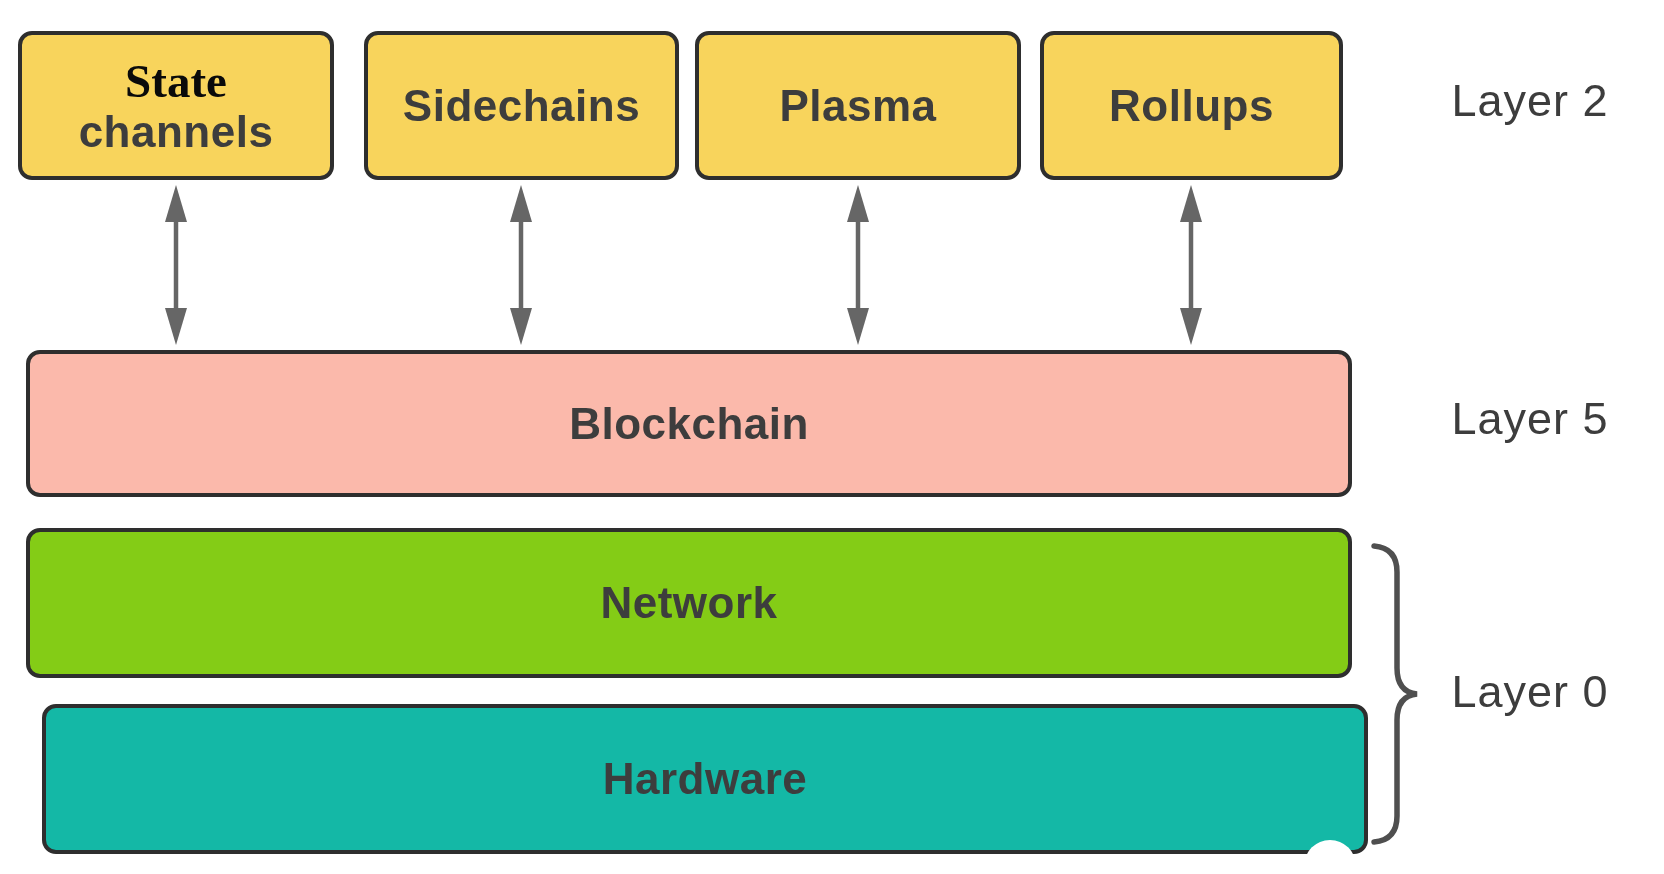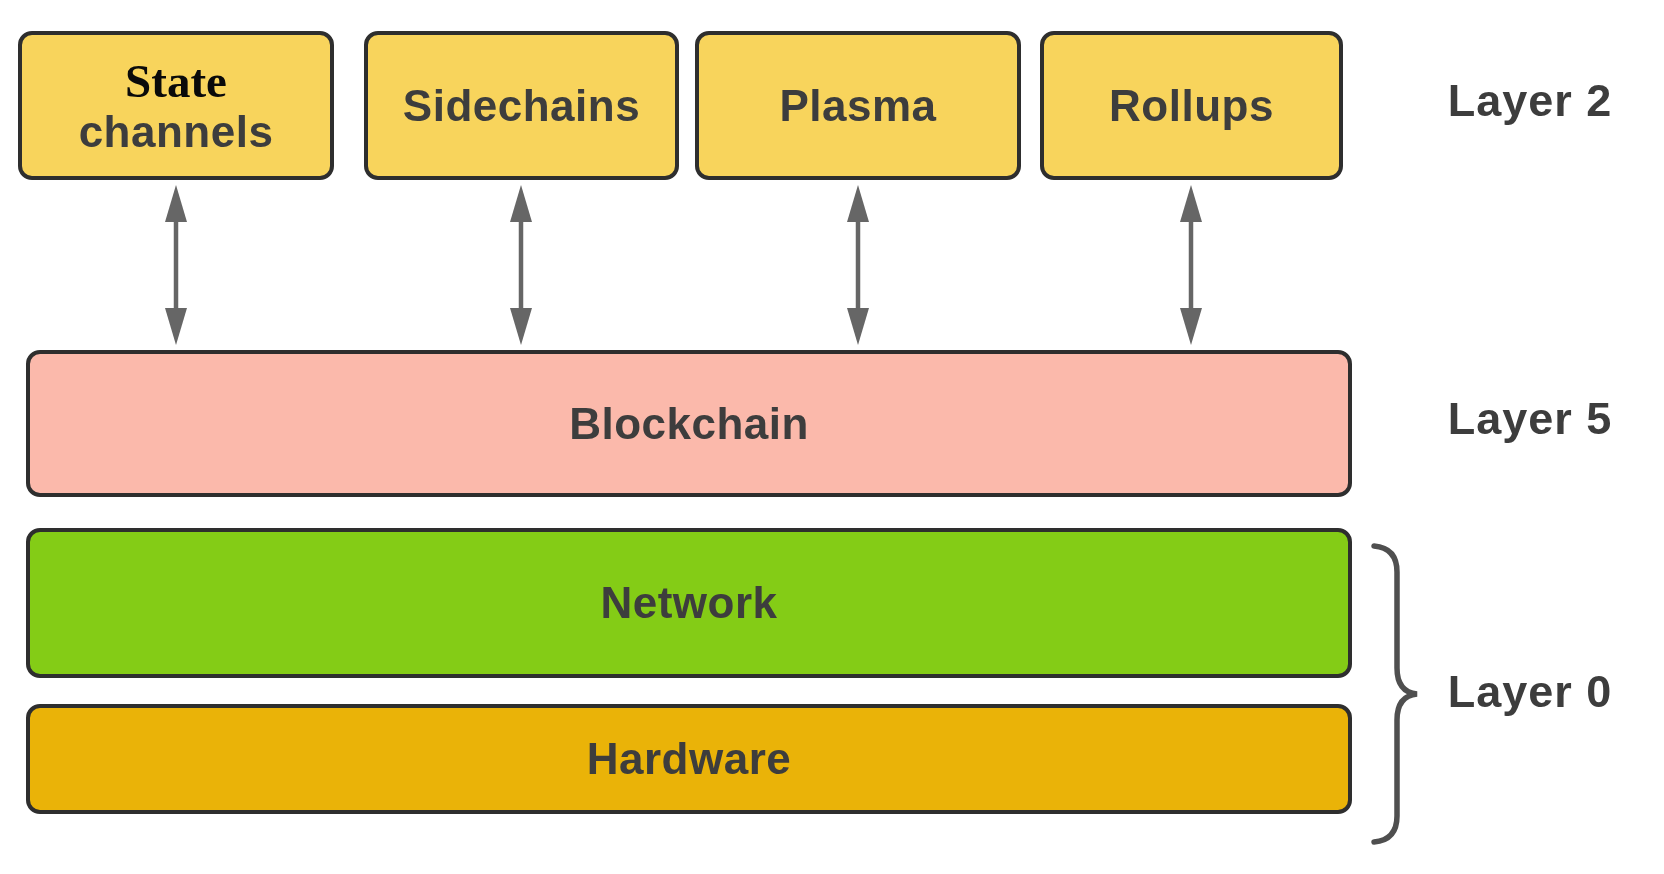--- a/index.html
+++ b/index.html
@@ -54,28 +54,28 @@
     line-height: 50px;
     color: #3d3d3d;
     letter-spacing: 0.5px;
   }
   .wide-box {
     left: 26px;
     width: 1326px;
   }
   .salmon-box { top: 350px; height: 147px; background: #fbb9ab; }
   .green-box  { top: 528px; height: 150px; background: #84cc16; }
-  .blue-box   { top: 704px; height: 110px; background: #eab308; }
+  .blue-box   { top: 704px; height: 150px; background: #14b8a6; margin-left: 16px; }
 
   .layer-label {
     position: absolute;
     left: 1400px;
     width: 260px;
     text-align: center;
-    font-weight: 700;
+    font-weight: 400;
     font-size: 45px;
     line-height: 50px;
     color: #3d3d3d;
     letter-spacing: 1px;
   }
   .layer-2-label { top: 76px; }
   .layer-1-label { top: 394px; }
   .layer-0-label { top: 667px; text-align: center; }
 
   .overlay-svg {

